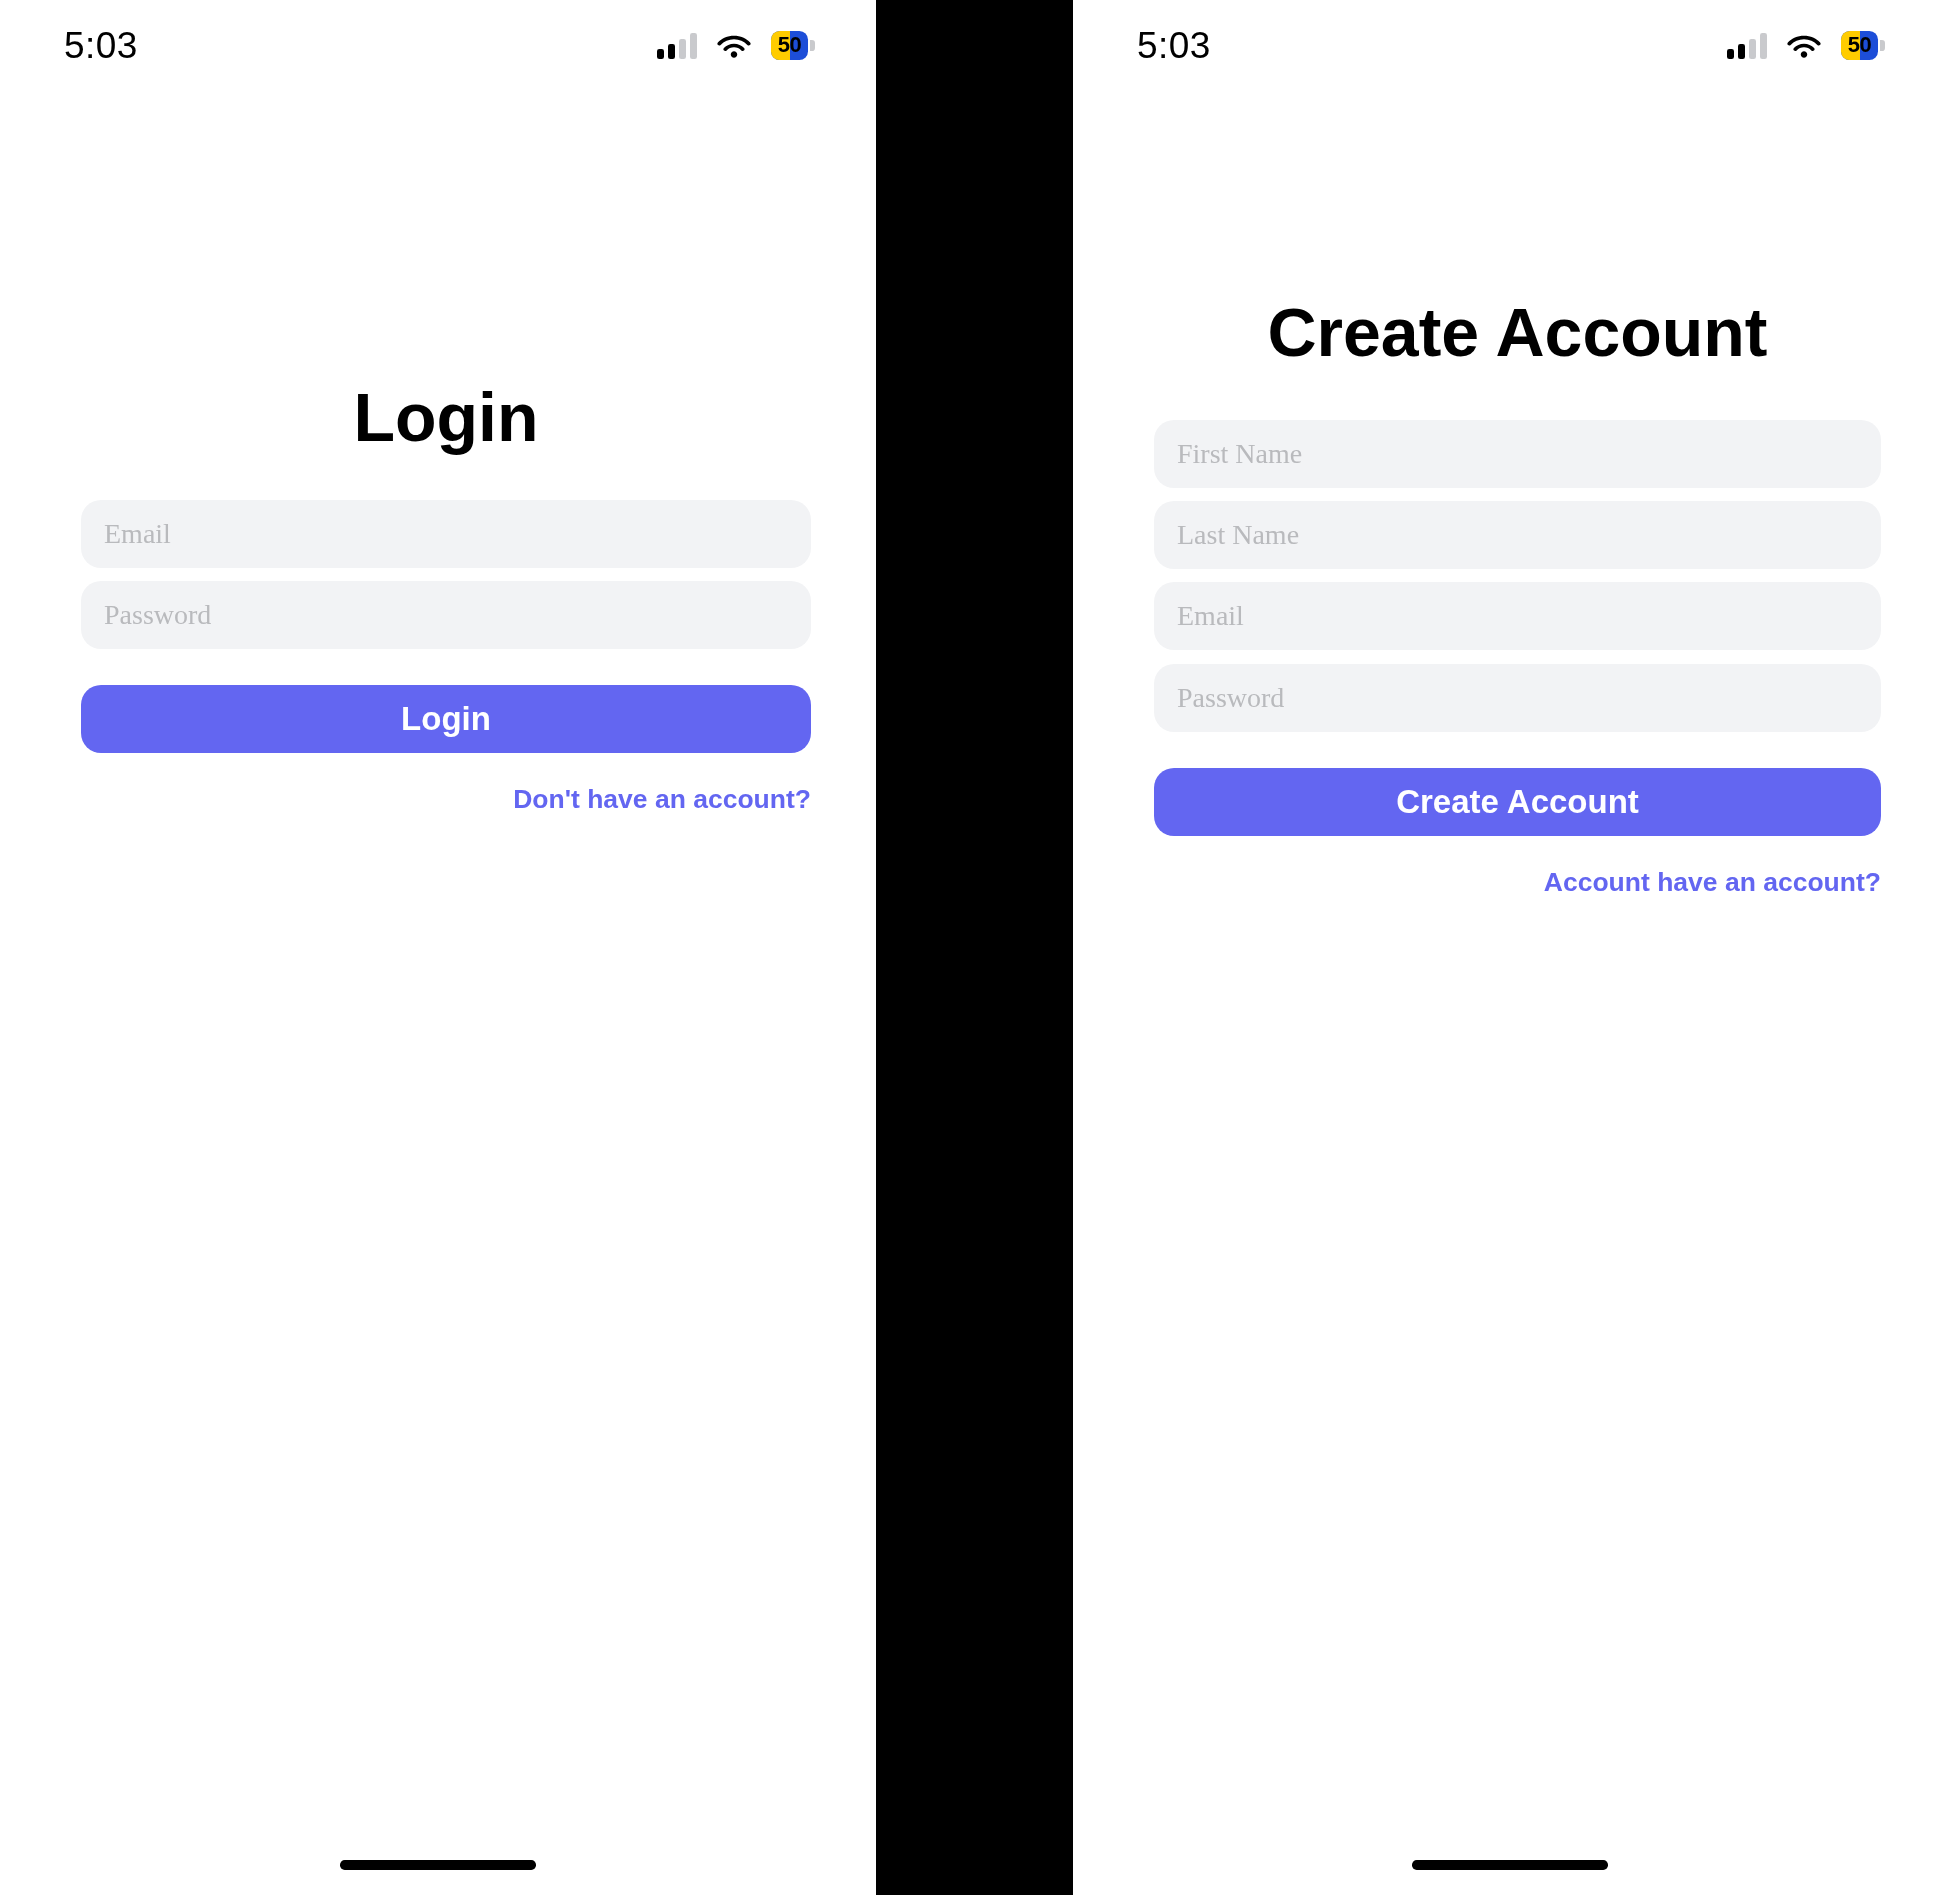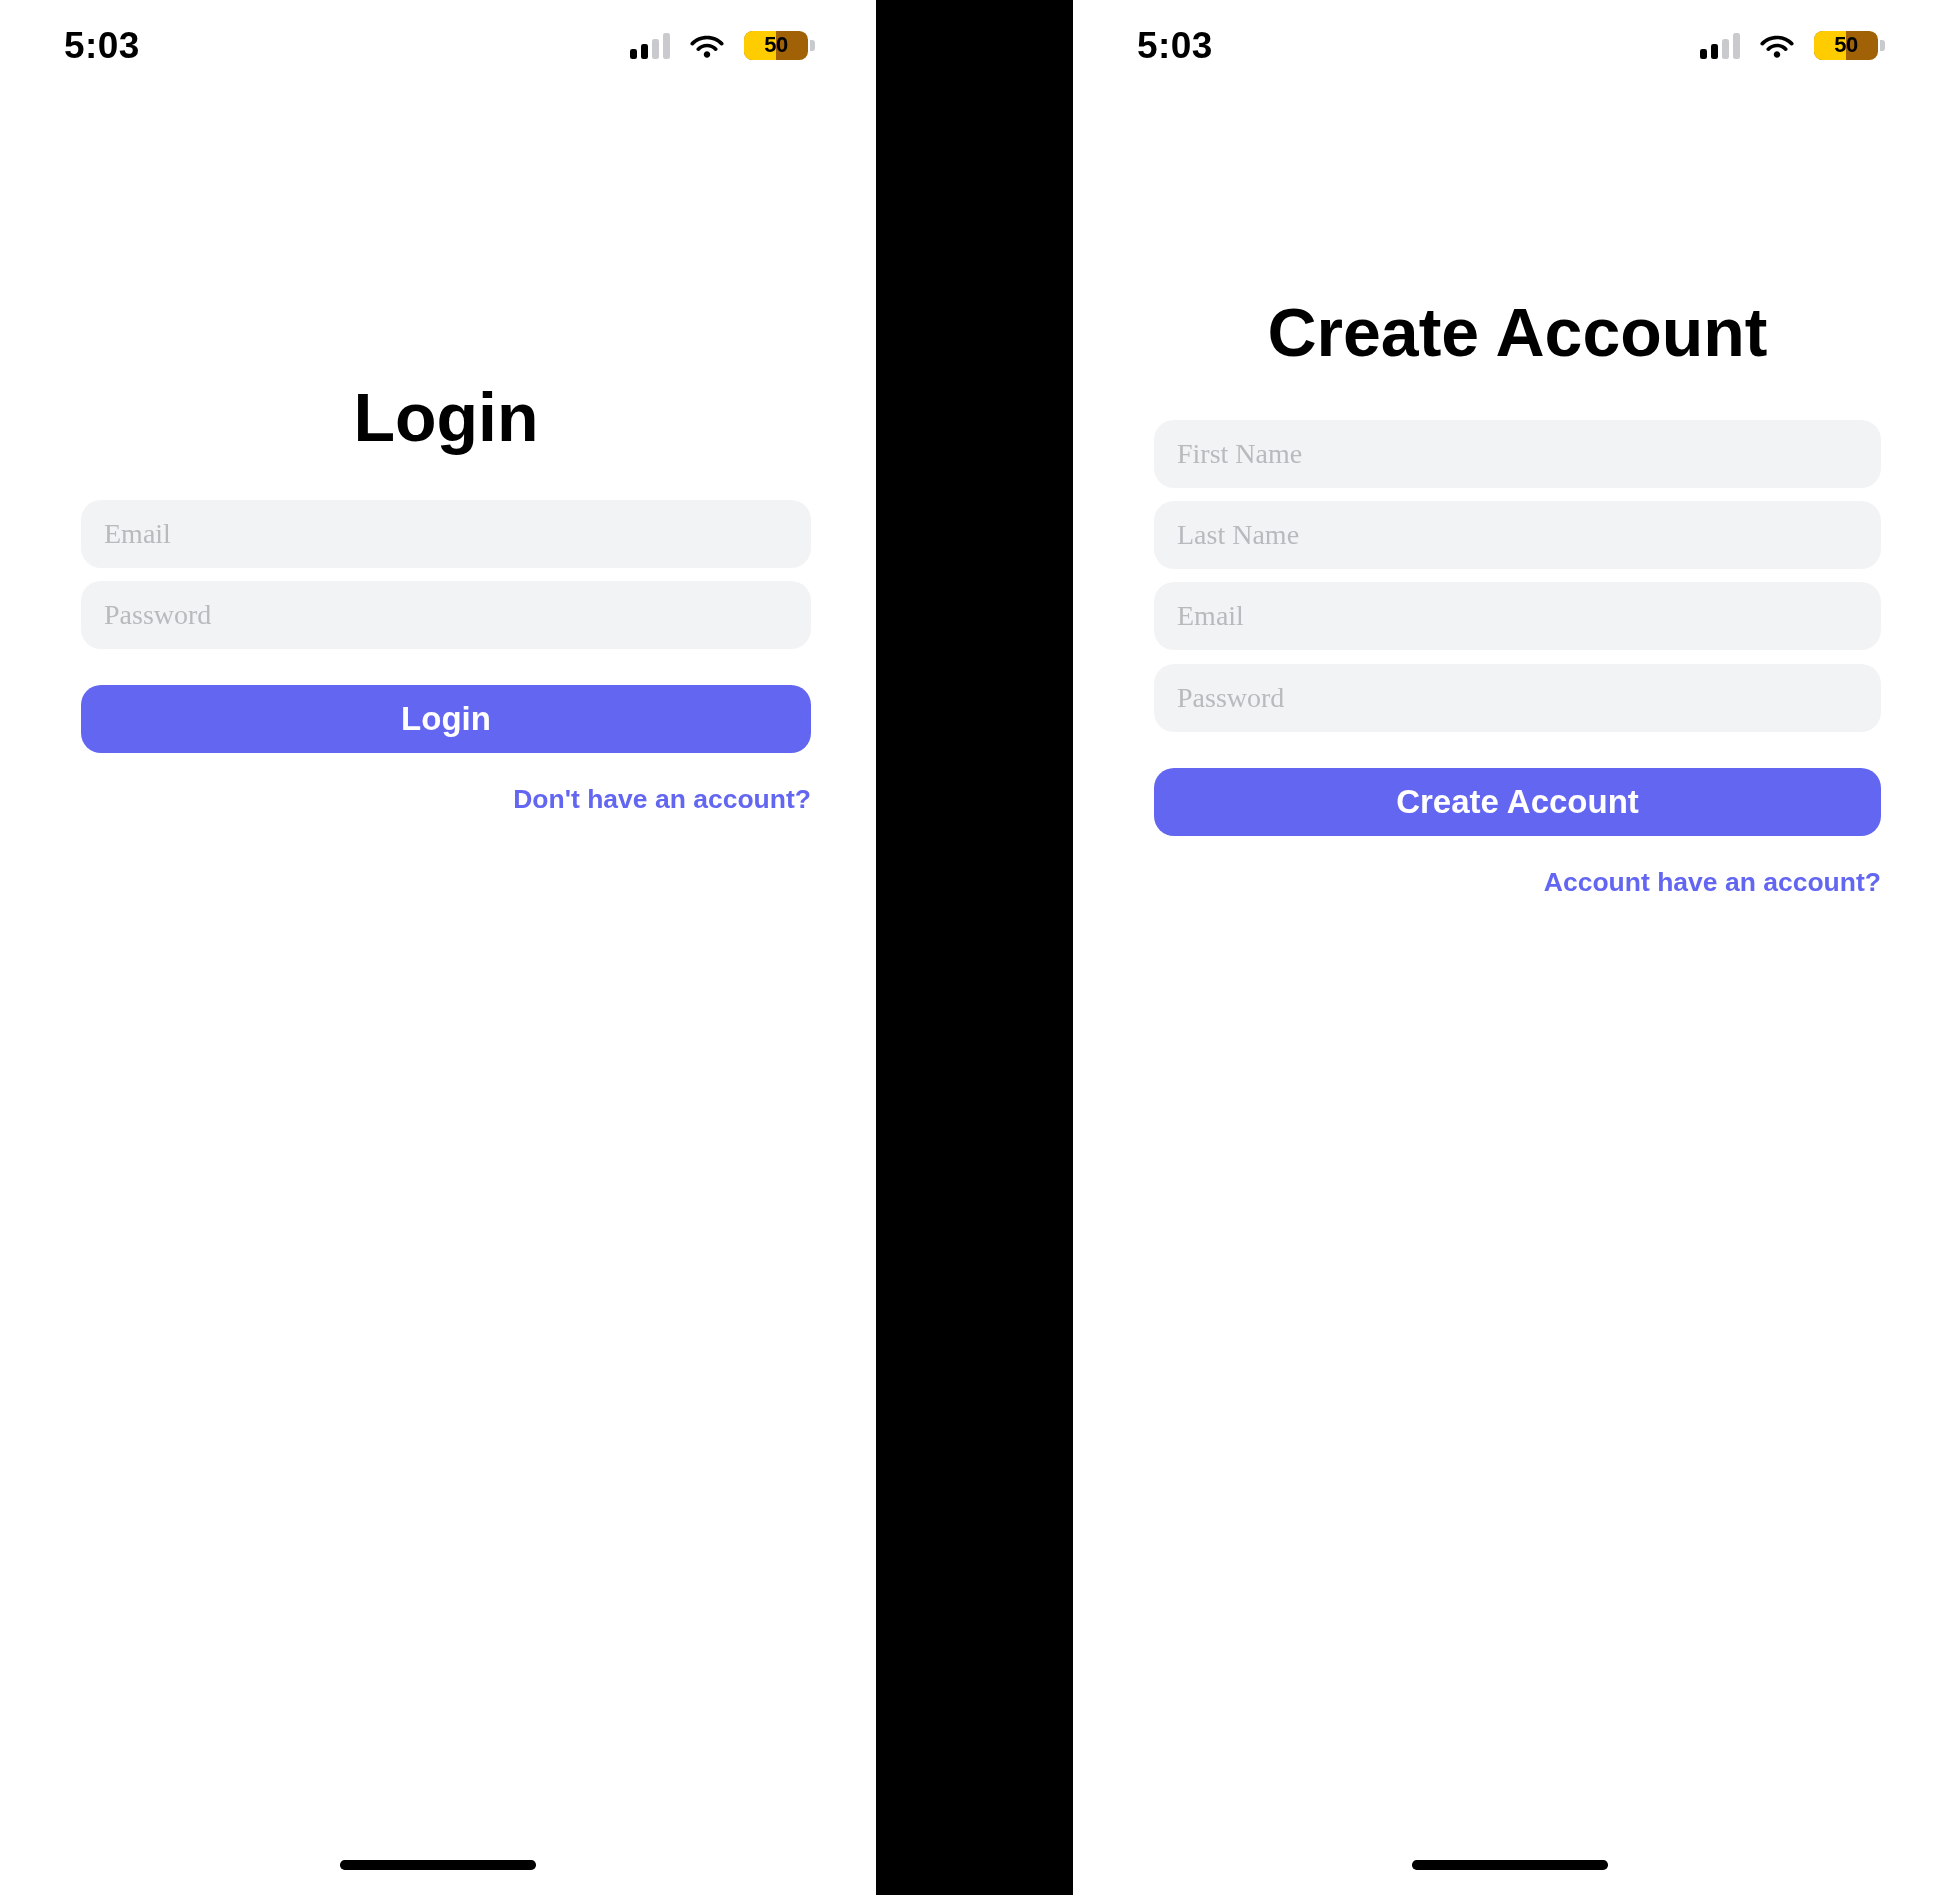--- a/index.html
+++ b/index.html
@@ -39,21 +39,21 @@
     position:absolute;
     top:0; left:0; right:0;
     height:86px;
     display:flex;
     align-items:center;
     justify-content:space-between;
     padding:0 61px 0 64px;
   }
   .status-time {
     font-size:37px;
-    font-weight:bold;
+    font-weight:normal;
     color:#000000;
     letter-spacing:0.4px;
     line-height:1;
     padding-top:4.7px;
   }
   .status-icons {
     display:flex;
     align-items:center;
     gap:20px;
     padding-top:4.7px;
@@ -71,23 +71,23 @@
   .signal i:nth-child(2){ height:15px; }
   .signal i:nth-child(3){ height:20px; background:#c9cacd; }
   .signal i:nth-child(4){ height:26px; background:#c9cacd; }
 
   
   .wifi { width:34px; height:26px; display:block; }
 
   
   .battery {
     position:relative;
-    width:64px; height:29px;
+    width:37px; height:29px;
     border-radius:8.6px;
-    background:#a16207;
+    background:#1d4ed8;
     overflow:hidden;
     display:flex;
     align-items:center;
   }
   .battery-fill {
     position:absolute;
     left:0; top:0; bottom:0;
     width:50%;
     background:#ffcc00;
   }

